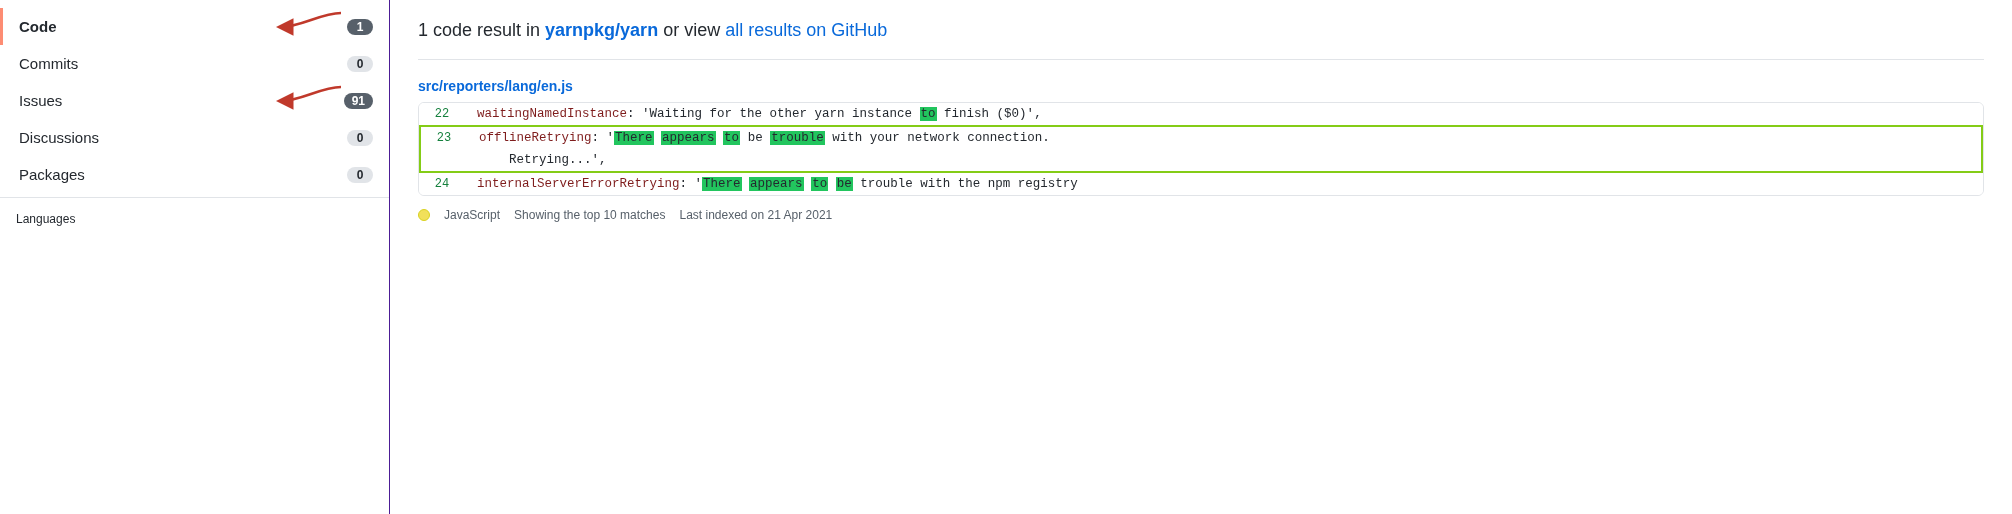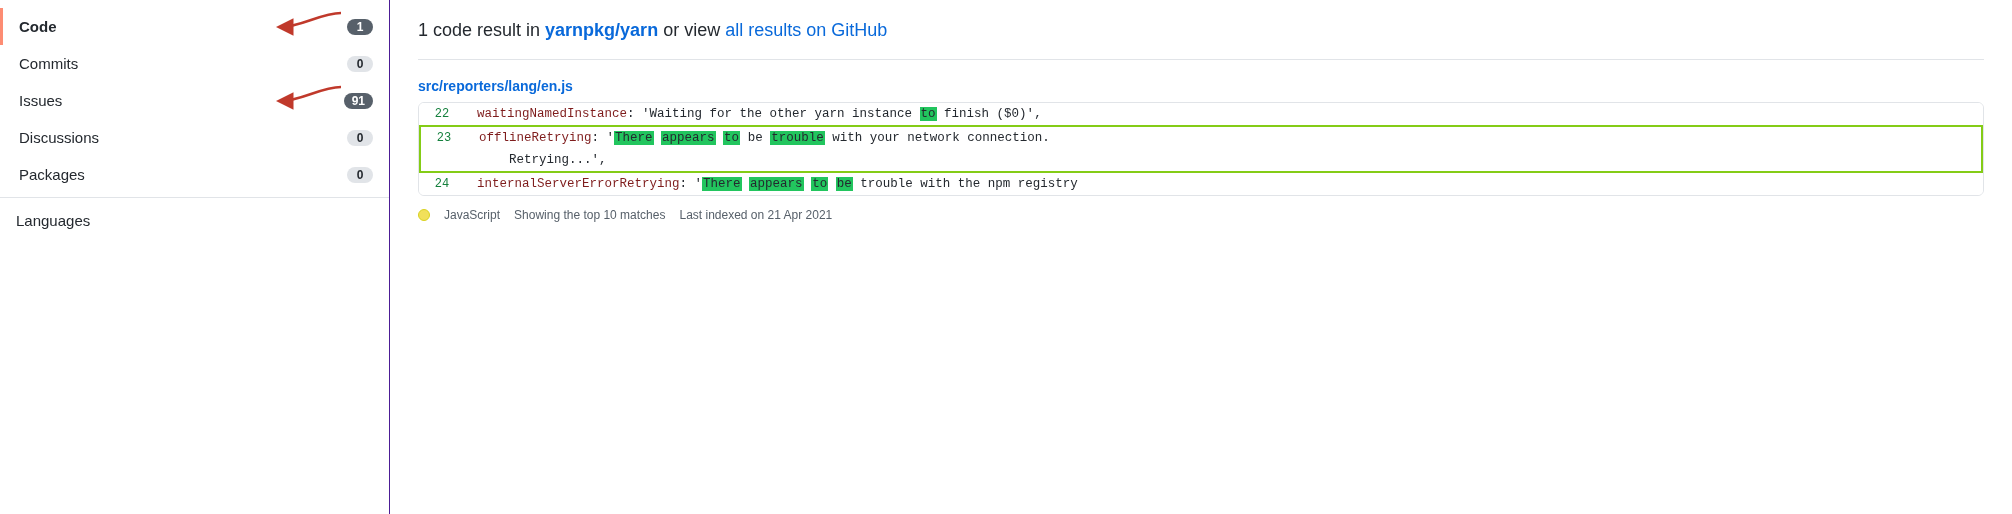--- a/index.html
+++ b/index.html
@@ -51,21 +51,21 @@
       font-weight: 600;
       min-width: 26px;
       text-align: center;
     }
     .badge.dark {
       background: #57606a;
       color: #fff;
     }
     .sidebar-footer-label {
       padding: 14px 16px 6px;
-      font-size: 15px;
+      font-size: 12px;
       color: #24292f;
       border-top: 1px solid #e1e4e8;
       margin-top: 4px;
     }
     
     .main {
       flex: 1;
       padding: 20px 28px;
       overflow: auto;
     }

